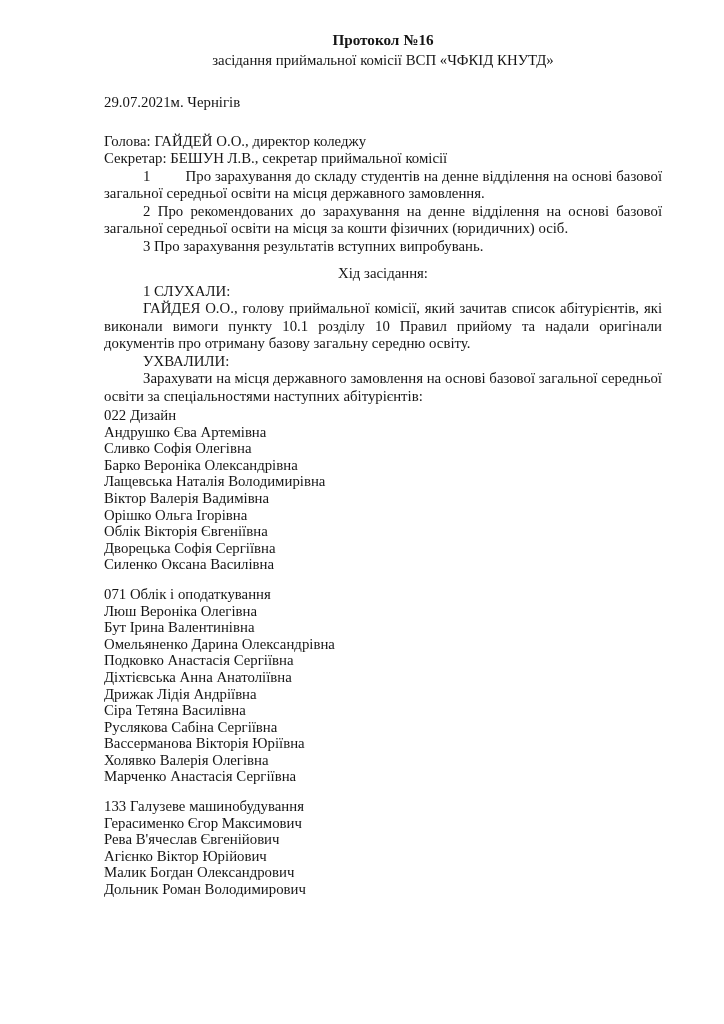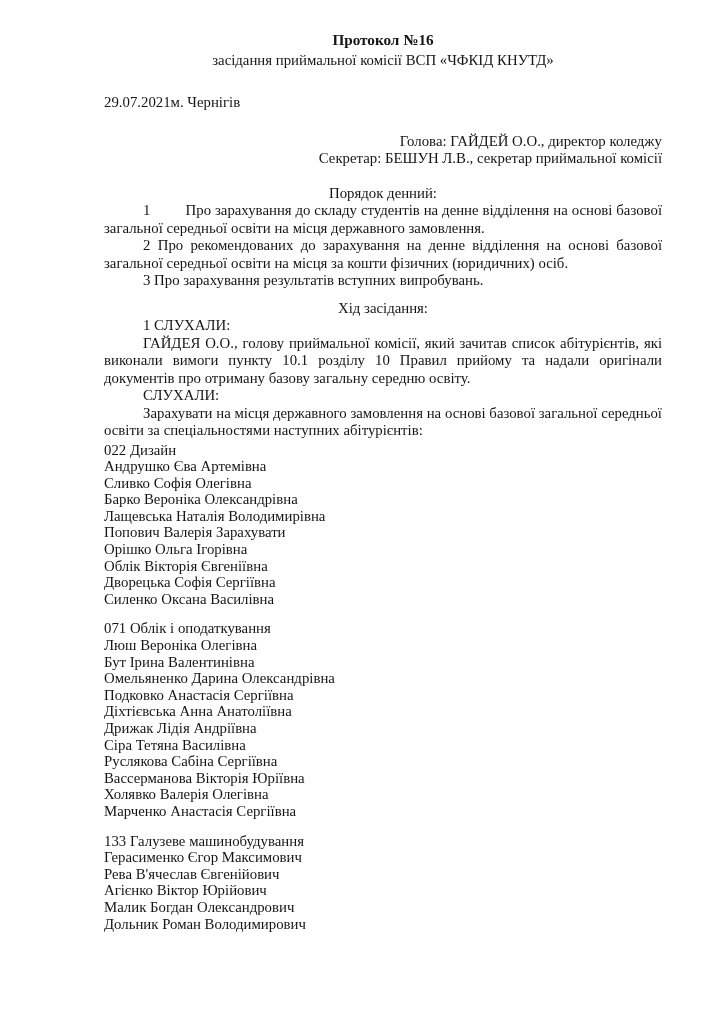--- a/index.html
+++ b/index.html
@@ -23,21 +23,21 @@
   .center { text-align: center; }
   .bold { font-weight: bold; }
   .doc-title { font-size: 15.2px; }
   .doc-subtitle { margin-top: 3px; }
   .date-row {
     margin-top: 25px;
     display: flex;
     justify-content: flex-start;
     align-items: baseline;
   }
-  .officials { margin-top: 21px; text-align: right; }
+  .officials { margin-top: 21px; }
   .present-line { margin-top: 23px; }
   .section-heading { margin-top: 17px; text-align: center; }
   .proceedings-heading { margin-top: 10px; }
   p.para { margin: 0; }
   .justify { text-align: justify; text-align-last: left; }
   .indent { text-indent: 39px; }
   .groups { margin-top: 2px; }
   .group { line-height: 16.6px; }
   .group + .group { margin-top: 13px; }
   .group div { white-space: nowrap; }
@@ -55,46 +55,45 @@
     <span>29.07.2021</span>
     <span>м. Чернігів</span>
   </div>
 
   <div class="officials">
     <div>Голова: ГАЙДЕЙ О.О., директор коледжу</div>
     <div>Секретар: БЕШУН Л.В., секретар приймальної комісії</div>
   </div>
 
 
-  <div class="section-heading">Порядок денний:</div>
 
   <div>
       <p class="para justify indent">1&nbsp;&nbsp;&nbsp;&nbsp;&nbsp;&nbsp;&nbsp;&nbsp;&nbsp;Про зарахування до складу студентів на денне відділення на основі базової загальної середньої освіти на місця державного замовлення.</p>
       <p class="para justify indent">2 Про рекомендованих до зарахування на денне відділення на основі базової загальної середньої освіти на місця за кошти фізичних (юридичних) осіб.</p>
       <p class="para justify indent">3 Про зарахування результатів вступних випробувань.</p>
     </div>
 
   <div class="section-heading proceedings-heading">Хід засідання:</div>
 
   <div class="indent">1 СЛУХАЛИ:</div>
 
   <p class="para justify indent">ГАЙДЕЯ О.О., голову приймальної комісії, який зачитав список абітурієнтів, які виконали вимоги пункту 10.1 розділу 10 Правил прийому та надали оригінали документів про отриману базову загальну середню освіту.</p>
 
-  <div class="indent">СЛУХАЛИ:</div>
+  <div class="indent">УХВАЛИЛИ:</div>
 
   <p class="para justify indent">Зарахувати на місця державного замовлення на основі базової загальної середньої освіти за спеціальностями наступних абітурієнтів:</p>
 
   <div class="groups">
       <div class="group">
         <div>022 Дизайн</div>
         <div>Андрушко Єва Артемівна</div>
         <div>Сливко Софія Олегівна</div>
         <div>Барко Вероніка Олександрівна</div>
         <div>Лащевська Наталія Володимирівна</div>
-        <div>Попович Валерія Зарахувати</div>
+        <div>Віктор Валерія Вадимівна</div>
         <div>Орішко Ольга Ігорівна</div>
         <div>Облік Вікторія Євгеніївна</div>
         <div>Дворецька Софія Сергіївна</div>
         <div>Силенко Оксана Василівна</div>
       </div>
       <div class="group">
         <div>071 Облік і оподаткування</div>
         <div>Люш Вероніка Олегівна</div>
         <div>Бут Ірина Валентинівна</div>
         <div>Омельяненко Дарина Олександрівна</div>

